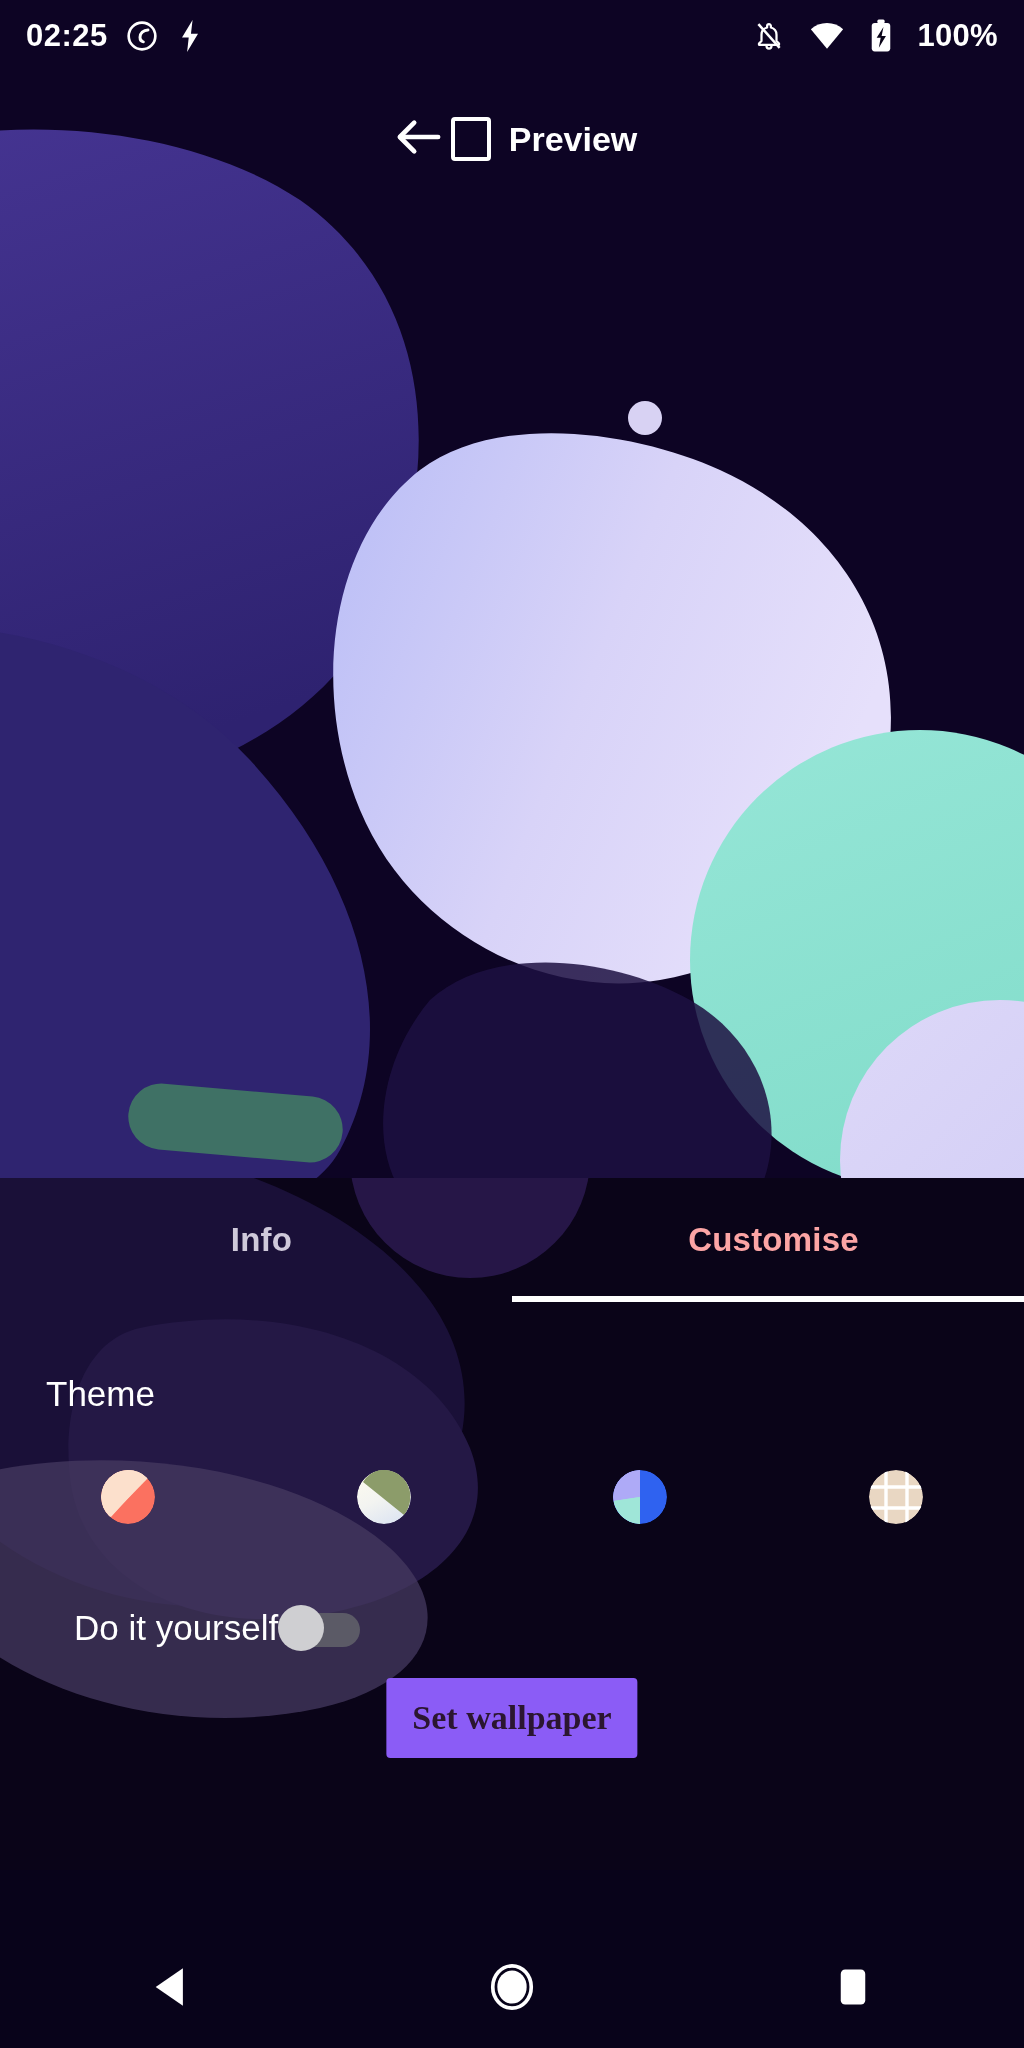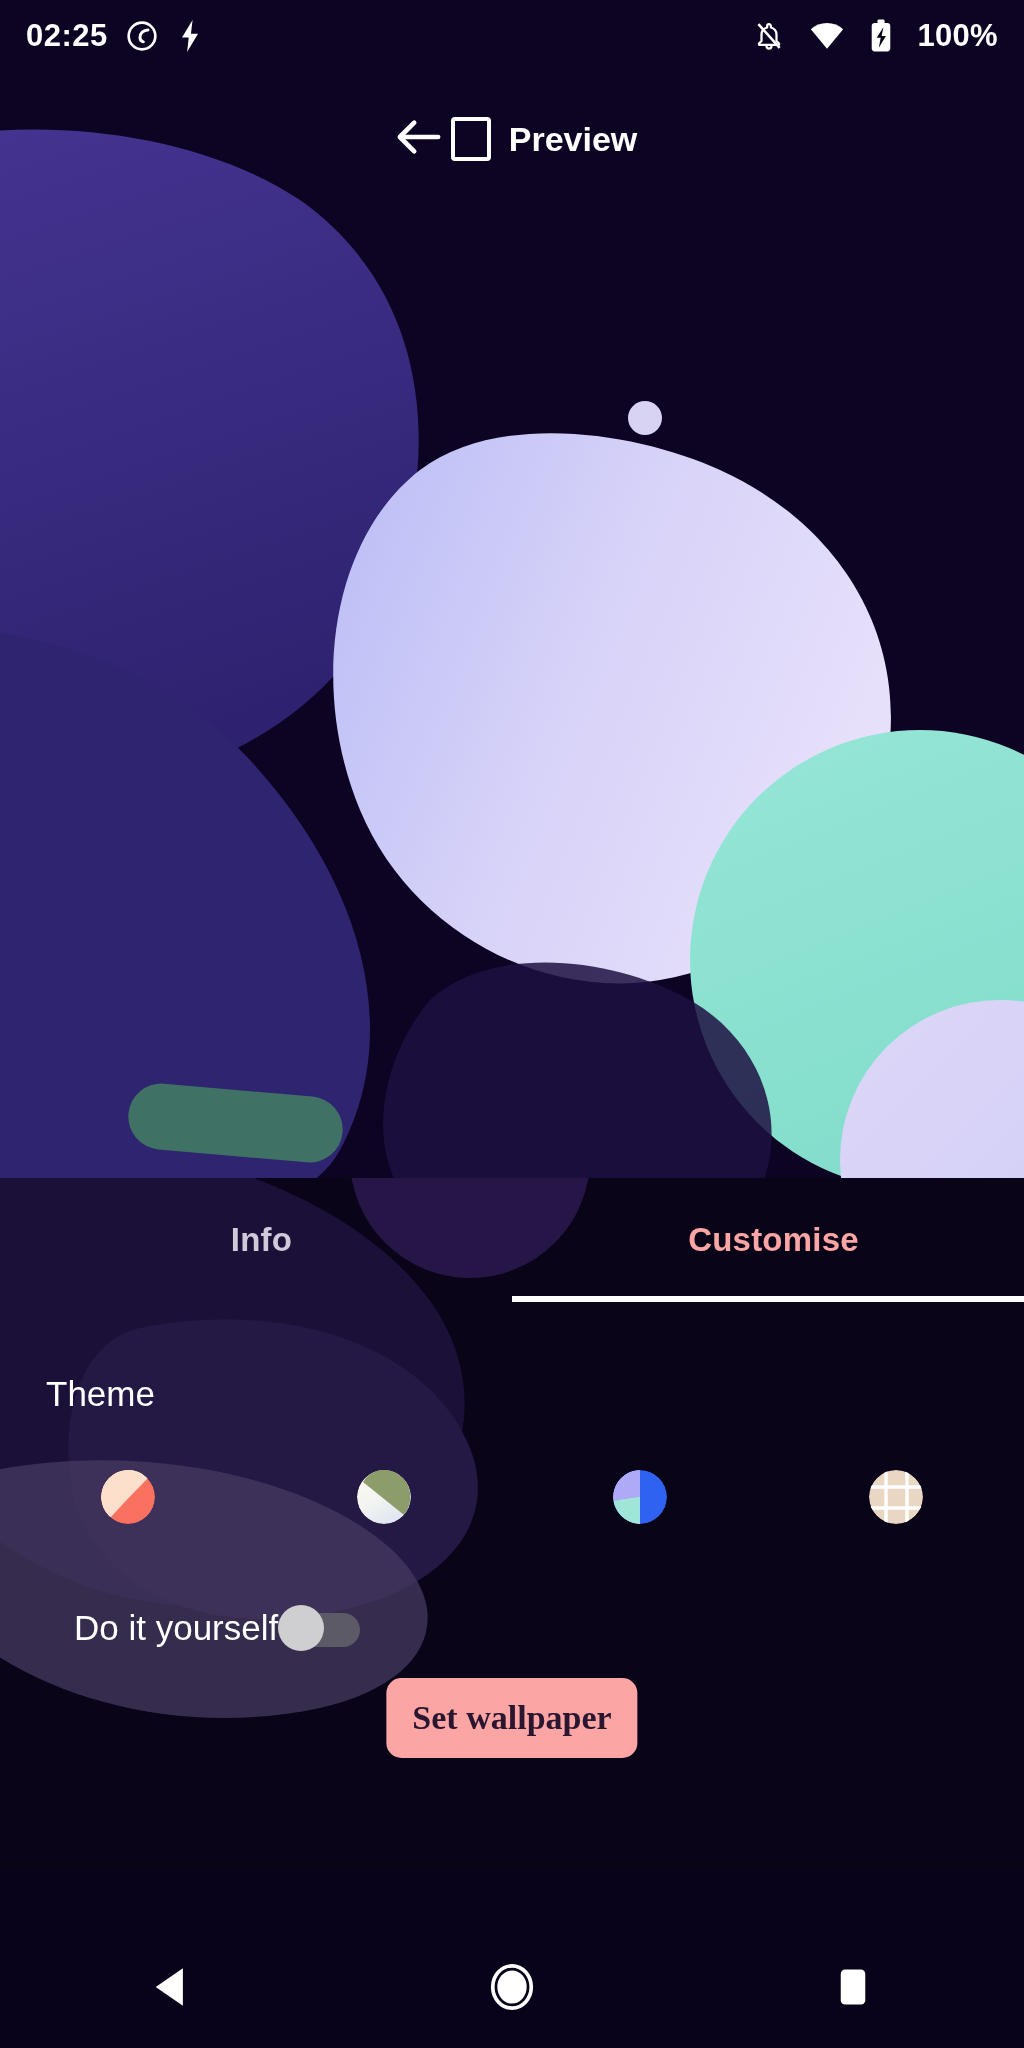--- a/index.html
+++ b/index.html
@@ -105,21 +105,21 @@
   }
   #diy-thumb {
     position:absolute; left:0; top:0; width:46px; height:46px;
     background:#cfcfd2; border-radius:50%;
   }
 
   
   #set-wallpaper-button {
     position:absolute; top:500px; left:50%; transform:translateX(-50%);
     min-width:234px; height:80px; padding:0 26px;
-    background:#fca5a5; border:none; border-radius:15px;
+    background:#8b5cf6; border:none; border-radius:4px;
     color:#2b1630; font-size:34px; font-weight:700;
     font-family:"Liberation Serif", serif;
     display:flex; align-items:center; justify-content:center;
     cursor:pointer; z-index:22;
   }
 
   
   #nav-bar {
     position:absolute; bottom:0; left:0; width:1024px; height:118px;
     background:#08031a; display:flex; align-items:center; z-index:70;

